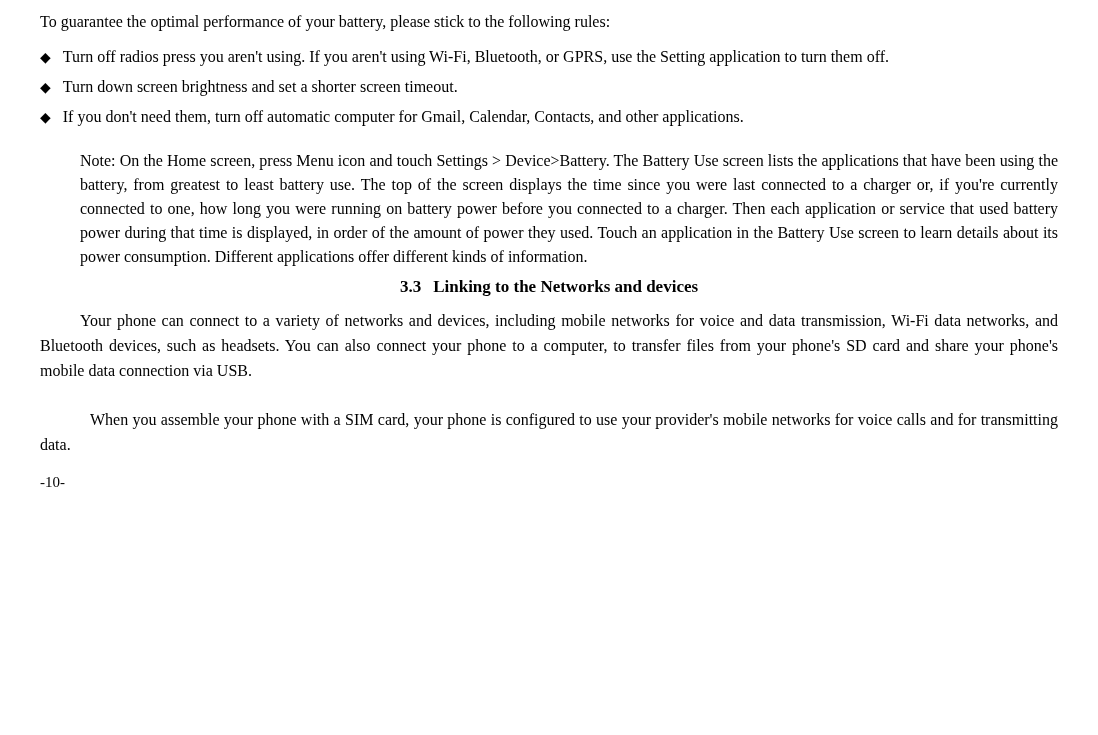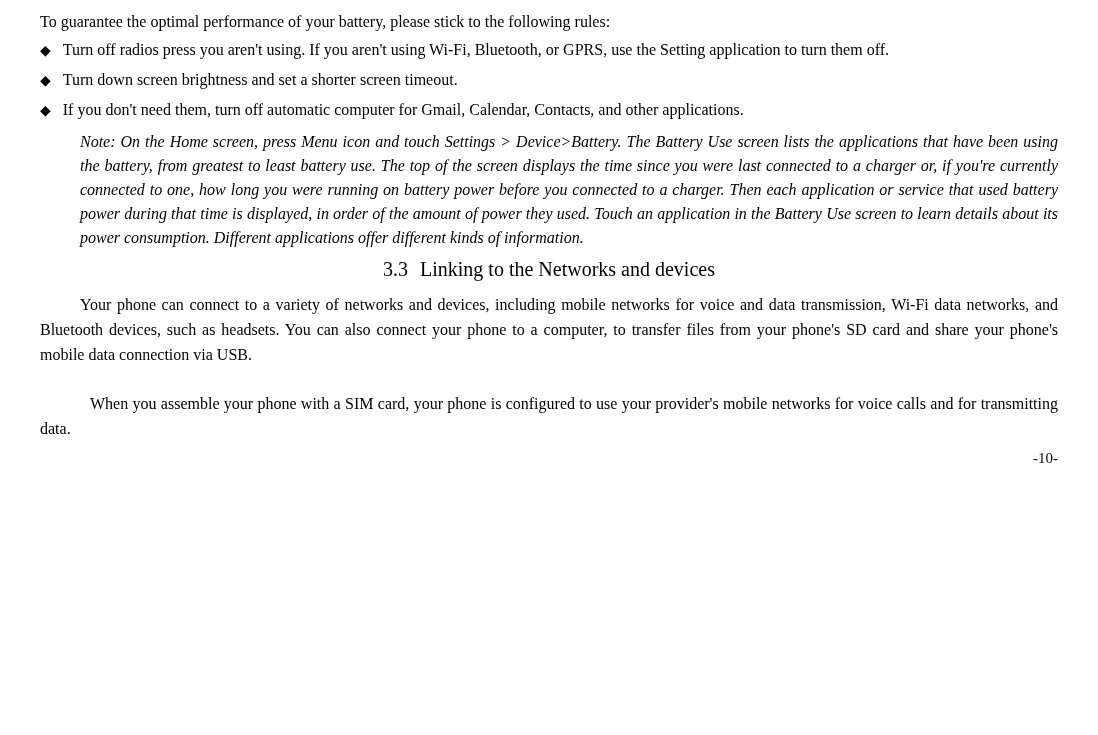--- a/index.html
+++ b/index.html
@@ -18,21 +18,21 @@
       padding: 10px 40px 20px 40px;
     }
 
     .page-content {
       max-width: 1018px;
       margin: 0 auto;
     }
 
     .intro-text {
       text-align: justify;
-      margin-bottom: 4px;
+      margin-bottom: 11px;
       line-height: 1.5;
     }
 
     .bullet-list {
       list-style: none;
       margin: 0;
       padding: 0;
     }
 
     .bullet-item {
@@ -50,31 +50,30 @@
       flex-shrink: 0;
       color: #000;
     }
 
     .bullet-text {
       flex: 1;
       text-align: justify;
     }
 
     .note-text {
-      font-style: italic;
       text-align: justify;
-      margin-top: 8px;
+      margin-top: 20px;
       margin-bottom: 8px;
       line-height: 1.5;
       padding-left: 40px;
     }
 
     .section-heading {
-      font-size: 20px;
-      font-weight: normal;
+      font-size: 17px;
+      font-weight: bold;
       text-align: center;
       margin: 4px 0 12px 0;
     }
 
     .section-heading .section-num {
       margin-right: 12px;
     }
 
     .body-paragraph {
       text-align: justify;
@@ -91,22 +90,22 @@
     }
 
     .sub-body-paragraph {
       text-align: justify;
       line-height: 1.55;
       margin-bottom: 8px;
       text-indent: 50px;
     }
 
     .page-number {
-      text-align: right;
-      margin-top: 8px;
+      text-align: left;
+      margin-top: 16px;
       font-size: 15px;
     }
   </style>
 </head>
 <body>
 
 <div class="page-content">
 
   <p class="intro-text">To guarantee the optimal performance of your battery, please stick to the following rules:</p>
 

